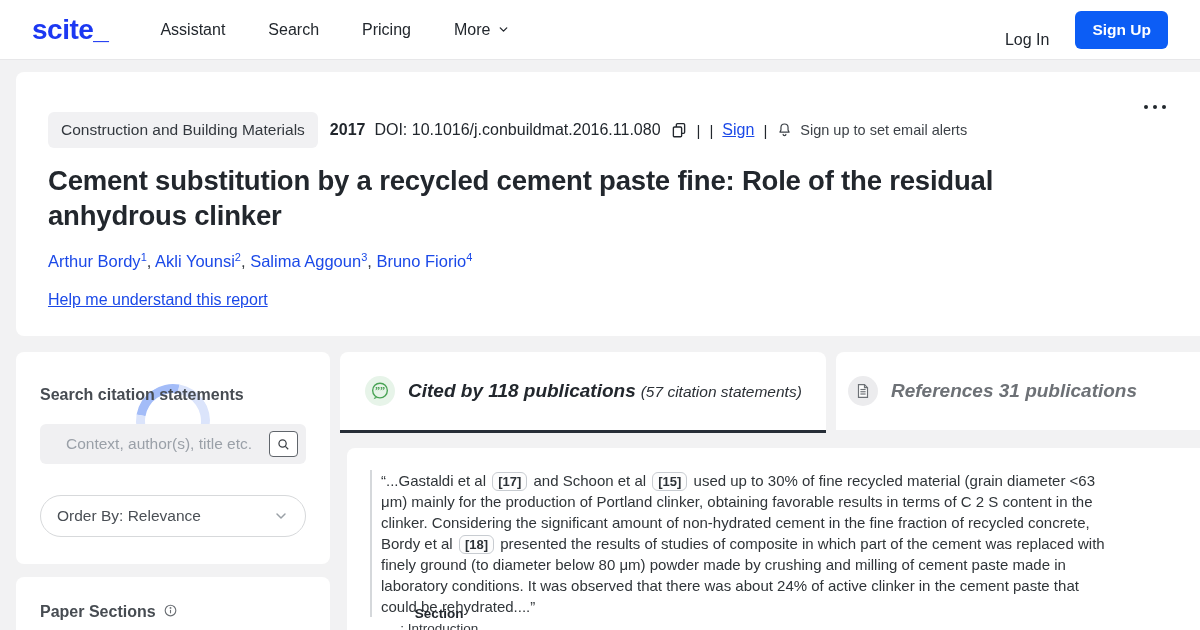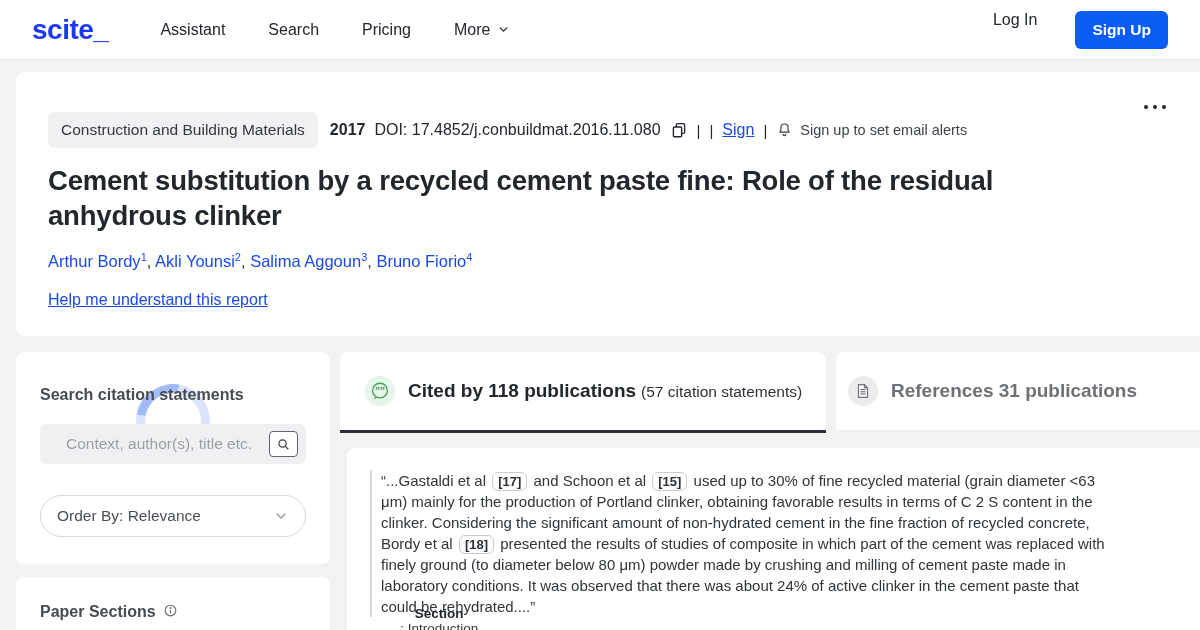--- a/index.html
+++ b/index.html
@@ -6,21 +6,21 @@
   html,body { width:1200px; height:630px; }
   body { font-family:"Liberation Sans", sans-serif; }
   .page { position:relative; width:1200px; height:630px; overflow:hidden; background:#f2f2f3; }
 
   
   .navbar { position:absolute; left:0; top:0; width:1200px; height:60px; background:#ffffff;
             border-bottom:1px solid #e7e7e9; display:flex; align-items:center; padding:0 32px; z-index:5; }
   .brand { font-size:28px; font-weight:800; color:#1c38f2; letter-spacing:-0.5px; cursor:pointer; }
   .nav-links { display:flex; gap:43px; margin-left:52px; align-items:center; }
   .nav-link { font-size:16px; color:#22272d; cursor:pointer; display:flex; align-items:center; gap:7px; }
-  .nav-right { margin-left:auto; display:flex; align-items:flex-start; gap:38px; }
+  .nav-right { margin-left:auto; display:flex; align-items:flex-end; gap:26px; }
   .login-link { font-size:16px; color:#22272d; cursor:pointer; }
   .signup-btn { background:#0c5df5; color:#ffffff; font-size:15.5px; font-weight:600;
                 border:none; border-radius:6px; padding:10px 17px; cursor:pointer; }
 
   
   .header-card { position:absolute; left:16px; top:72px; width:1184px; height:264px;
                  background:#ffffff; border-radius:8px 0 0 8px; }
   .meta-row { position:absolute; left:32px; top:40px; display:flex; align-items:center; gap:9px; }
   .journal-chip { background:#f1f1f3; border-radius:6px; padding:9px 13px; font-size:15.5px;
                   color:#33383e; cursor:pointer; white-space:nowrap; }
@@ -70,21 +70,21 @@
 
   
   .tab-card { position:absolute; top:352px; background:#ffffff; display:flex; align-items:center; cursor:pointer; }
   .tab-cited { left:340px; width:486px; height:81px; border-radius:8px 8px 0 0;
                border-bottom:3px solid #272e37; padding-left:25px; }
   .tab-refs { left:836px; width:364px; height:78px; border-radius:8px 0 0 0; padding-left:12px; }
   .tab-icon { width:30px; height:30px; border-radius:50%; display:flex; align-items:center;
               justify-content:center; flex:none; }
   .tab-icon.green { background:#e7f4e9; }
   .tab-icon.gray { background:#ececee; }
-  .tab-label { margin-left:13px; white-space:nowrap; }
+  .tab-label { margin-left:13px; white-space:nowrap;font-style:italic; }
   .tab-bold { font-size:19px; font-weight:700; color:#22272d; }
   .tab-rest { font-size:15.5px; color:#2c3137; margin-left:5px; }
   .tab-refs .tab-bold { color:#6d7176; }
 
   
   .content-card { position:absolute; left:347px; top:448px; width:853px; height:182px;
                   background:#ffffff; border-radius:8px 0 0 0; }
   .quote-block { position:absolute; left:23px; top:22px; width:742px; border-left:2px solid #d5d8db;
                  padding-left:9px; font-size:15px; line-height:21px; color:#303539; }
   .cite-chip { display:inline-block; border:1px solid #c8ccd1; border-radius:6px; background:#fdfdfd;
@@ -128,21 +128,21 @@
     <div class="nav-right">
       <div class="login-link">Log In</div>
       <button class="signup-btn">Sign Up</button>
     </div>
   </div>
 
   <div class="header-card">
     <div class="meta-row">
       <span class="journal-chip">Construction and Building Materials</span>
       <span class="meta-year">2017</span>
-      <span class="meta-doi">DOI: 17.4852/j.conbuildmat.2016.11.080</span>
+      <span class="meta-doi">DOI: 10.1016/j.conbuildmat.2016.11.080</span>
       <span class="icon-btn">
         <svg width="18" height="18" viewBox="0 0 24 24" fill="none" stroke="#22272d" stroke-width="1.8">
             <rect x="8.5" y="3.5" width="11" height="13" rx="1.5"></rect>
             <rect x="4.5" y="8" width="11" height="13" rx="1.5" fill="#ffffff"></rect>
           </svg>
       </span>
       <span class="pipe">|</span>
       <span class="pipe">|</span>
       <span class="meta-link">Sign</span>
       <span class="pipe">|</span>

